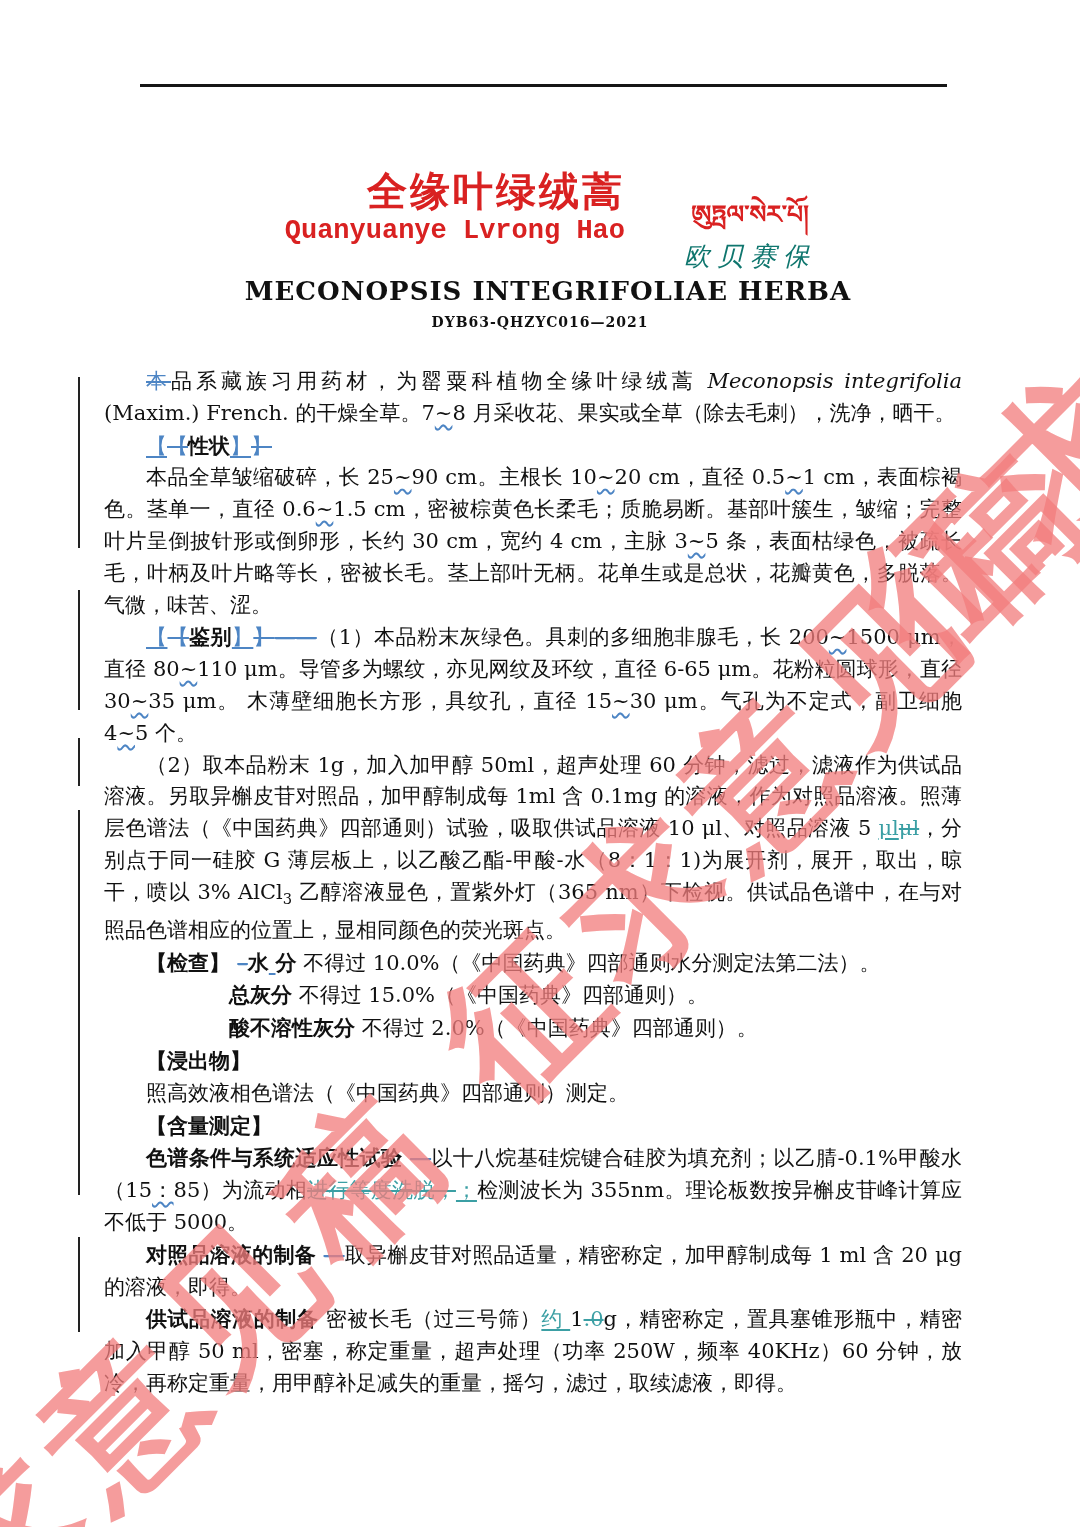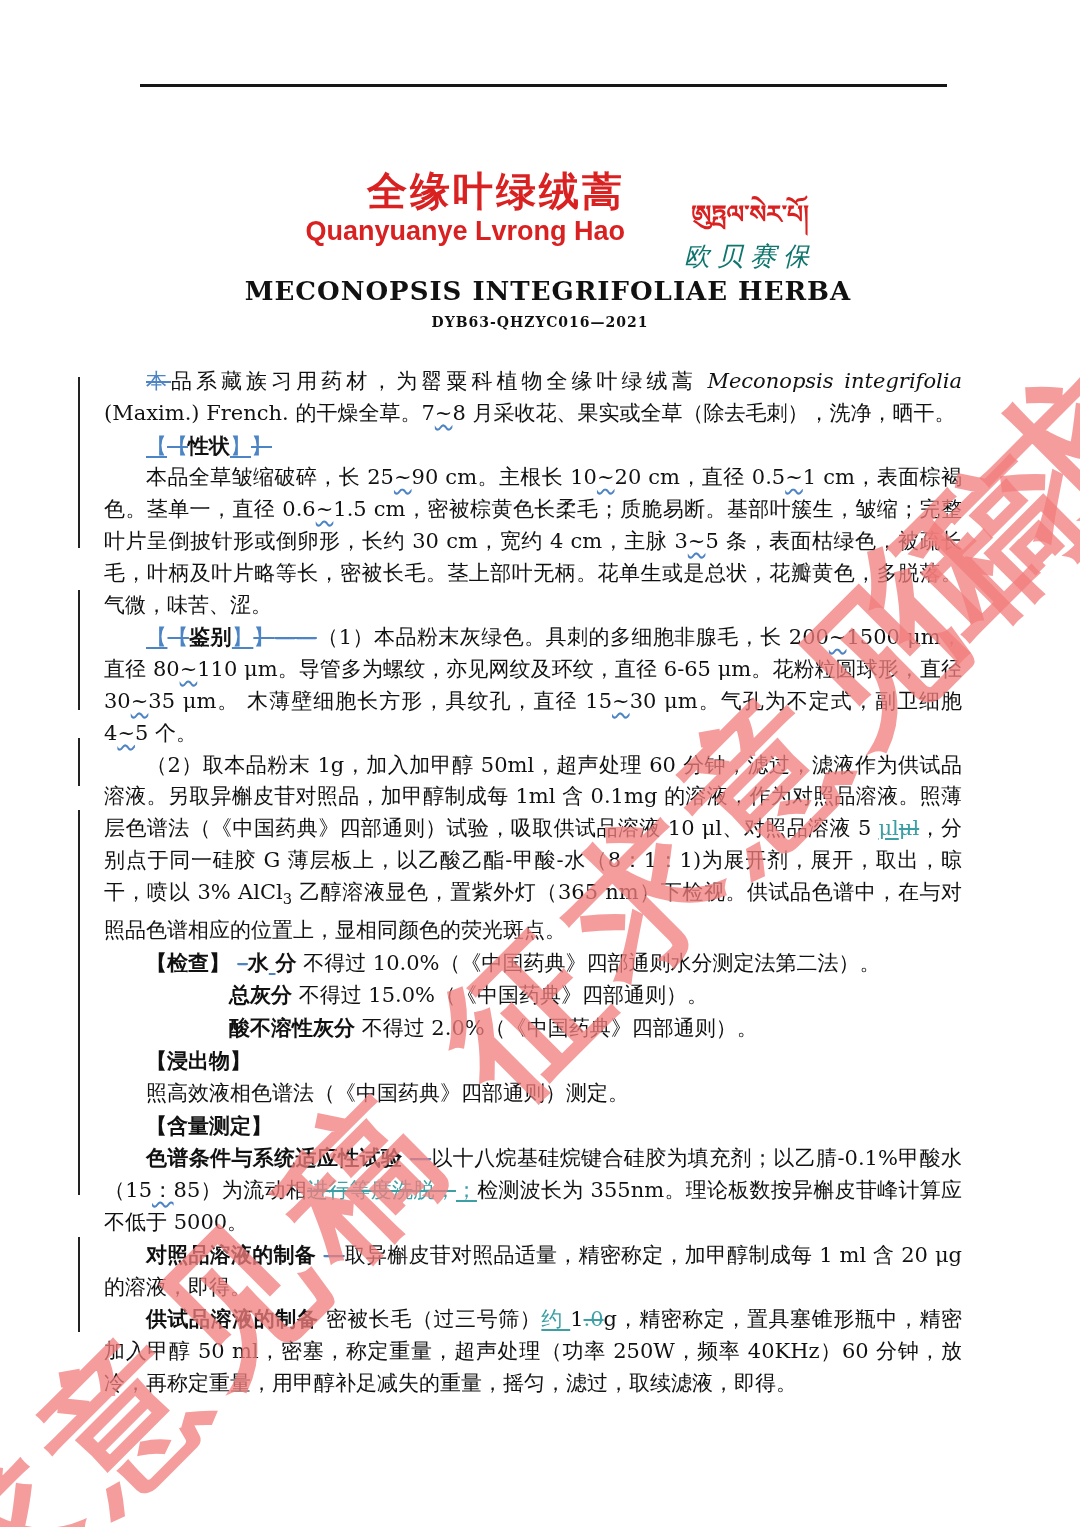--- a/index.html
+++ b/index.html
@@ -6,21 +6,21 @@
   #page{
     position:relative; width:1080px; height:1527px; background:#ffffff;
     overflow:hidden; margin:0 auto;
     font-family:"DejaVu Serif","Liberation Serif",serif; color:#111;
   }
   
   .top-rule{position:absolute; left:140px; top:84px; width:807px; height:3px; background:#161616;}
   
   .hdr-left{position:absolute; left:175px; top:168px; width:450px; text-align:right;}
   .title-cn{font-size:40px; font-weight:bold; color:#d92121; letter-spacing:3px; line-height:46px;}
-  .title-py{font-size:27px; font-weight:bold; color:#d92121; line-height:34px; font-family:Liberation Sans, sans-serif;}
+  .title-py{font-size:27px; font-weight:bold; color:#d92121; line-height:34px; font-family:Liberation Mono, monospace;}
   .hdr-right{position:absolute; left:635px; top:172px; width:230px; text-align:center;margin-top:26px;}
   .tibetan{font-size:25px; color:#d92121; line-height:34px; font-weight:bold;}
   .tibetan-cn{font-size:26px; color:#0f766e; letter-spacing:7px; line-height:36px; margin-top:6px;font-style:italic;}
   .latin-title{position:absolute; left:8px; top:276px; width:100%; text-align:center;
     font-size:26px; font-weight:bold; letter-spacing:1px;}
   .doc-number{position:absolute; left:0; top:314px; width:100%; text-align:center;
     font-size:14px; font-weight:bold; letter-spacing:1px;}
   
   #doc-body{position:absolute; left:104px; top:366px; width:858px; font-size:21px; line-height:31.8px; text-align:justify;}
   .para{margin:0;}

